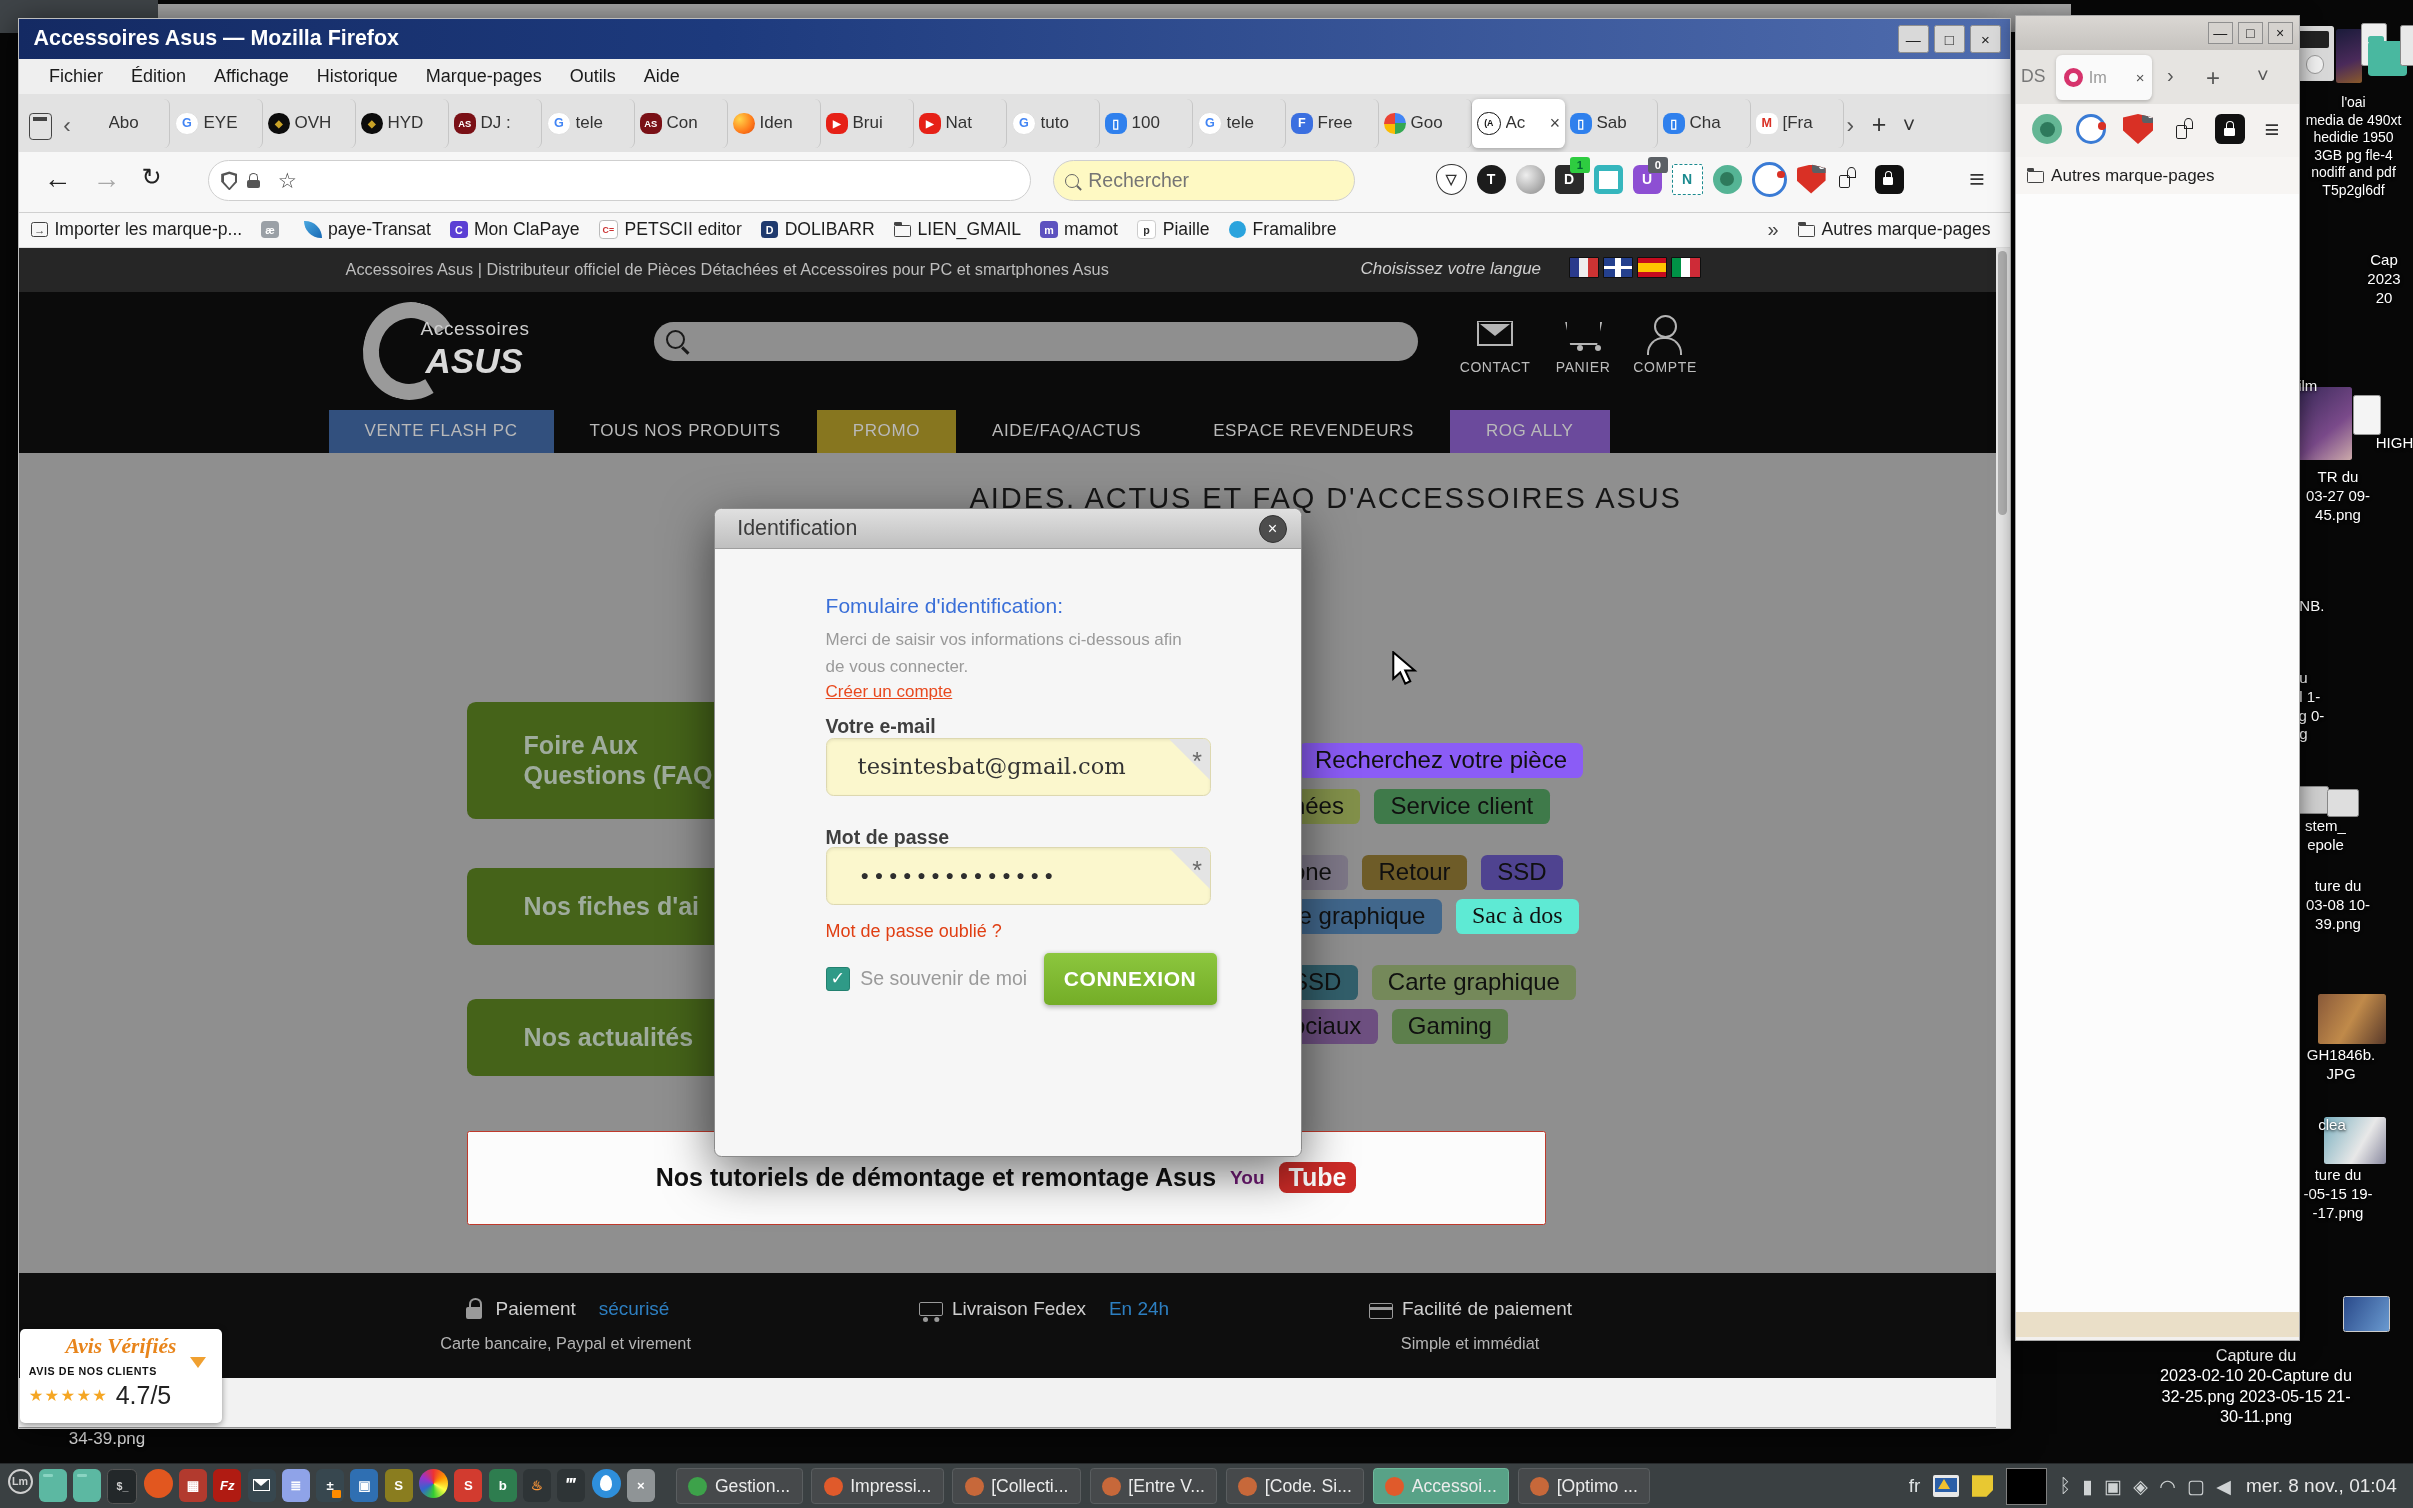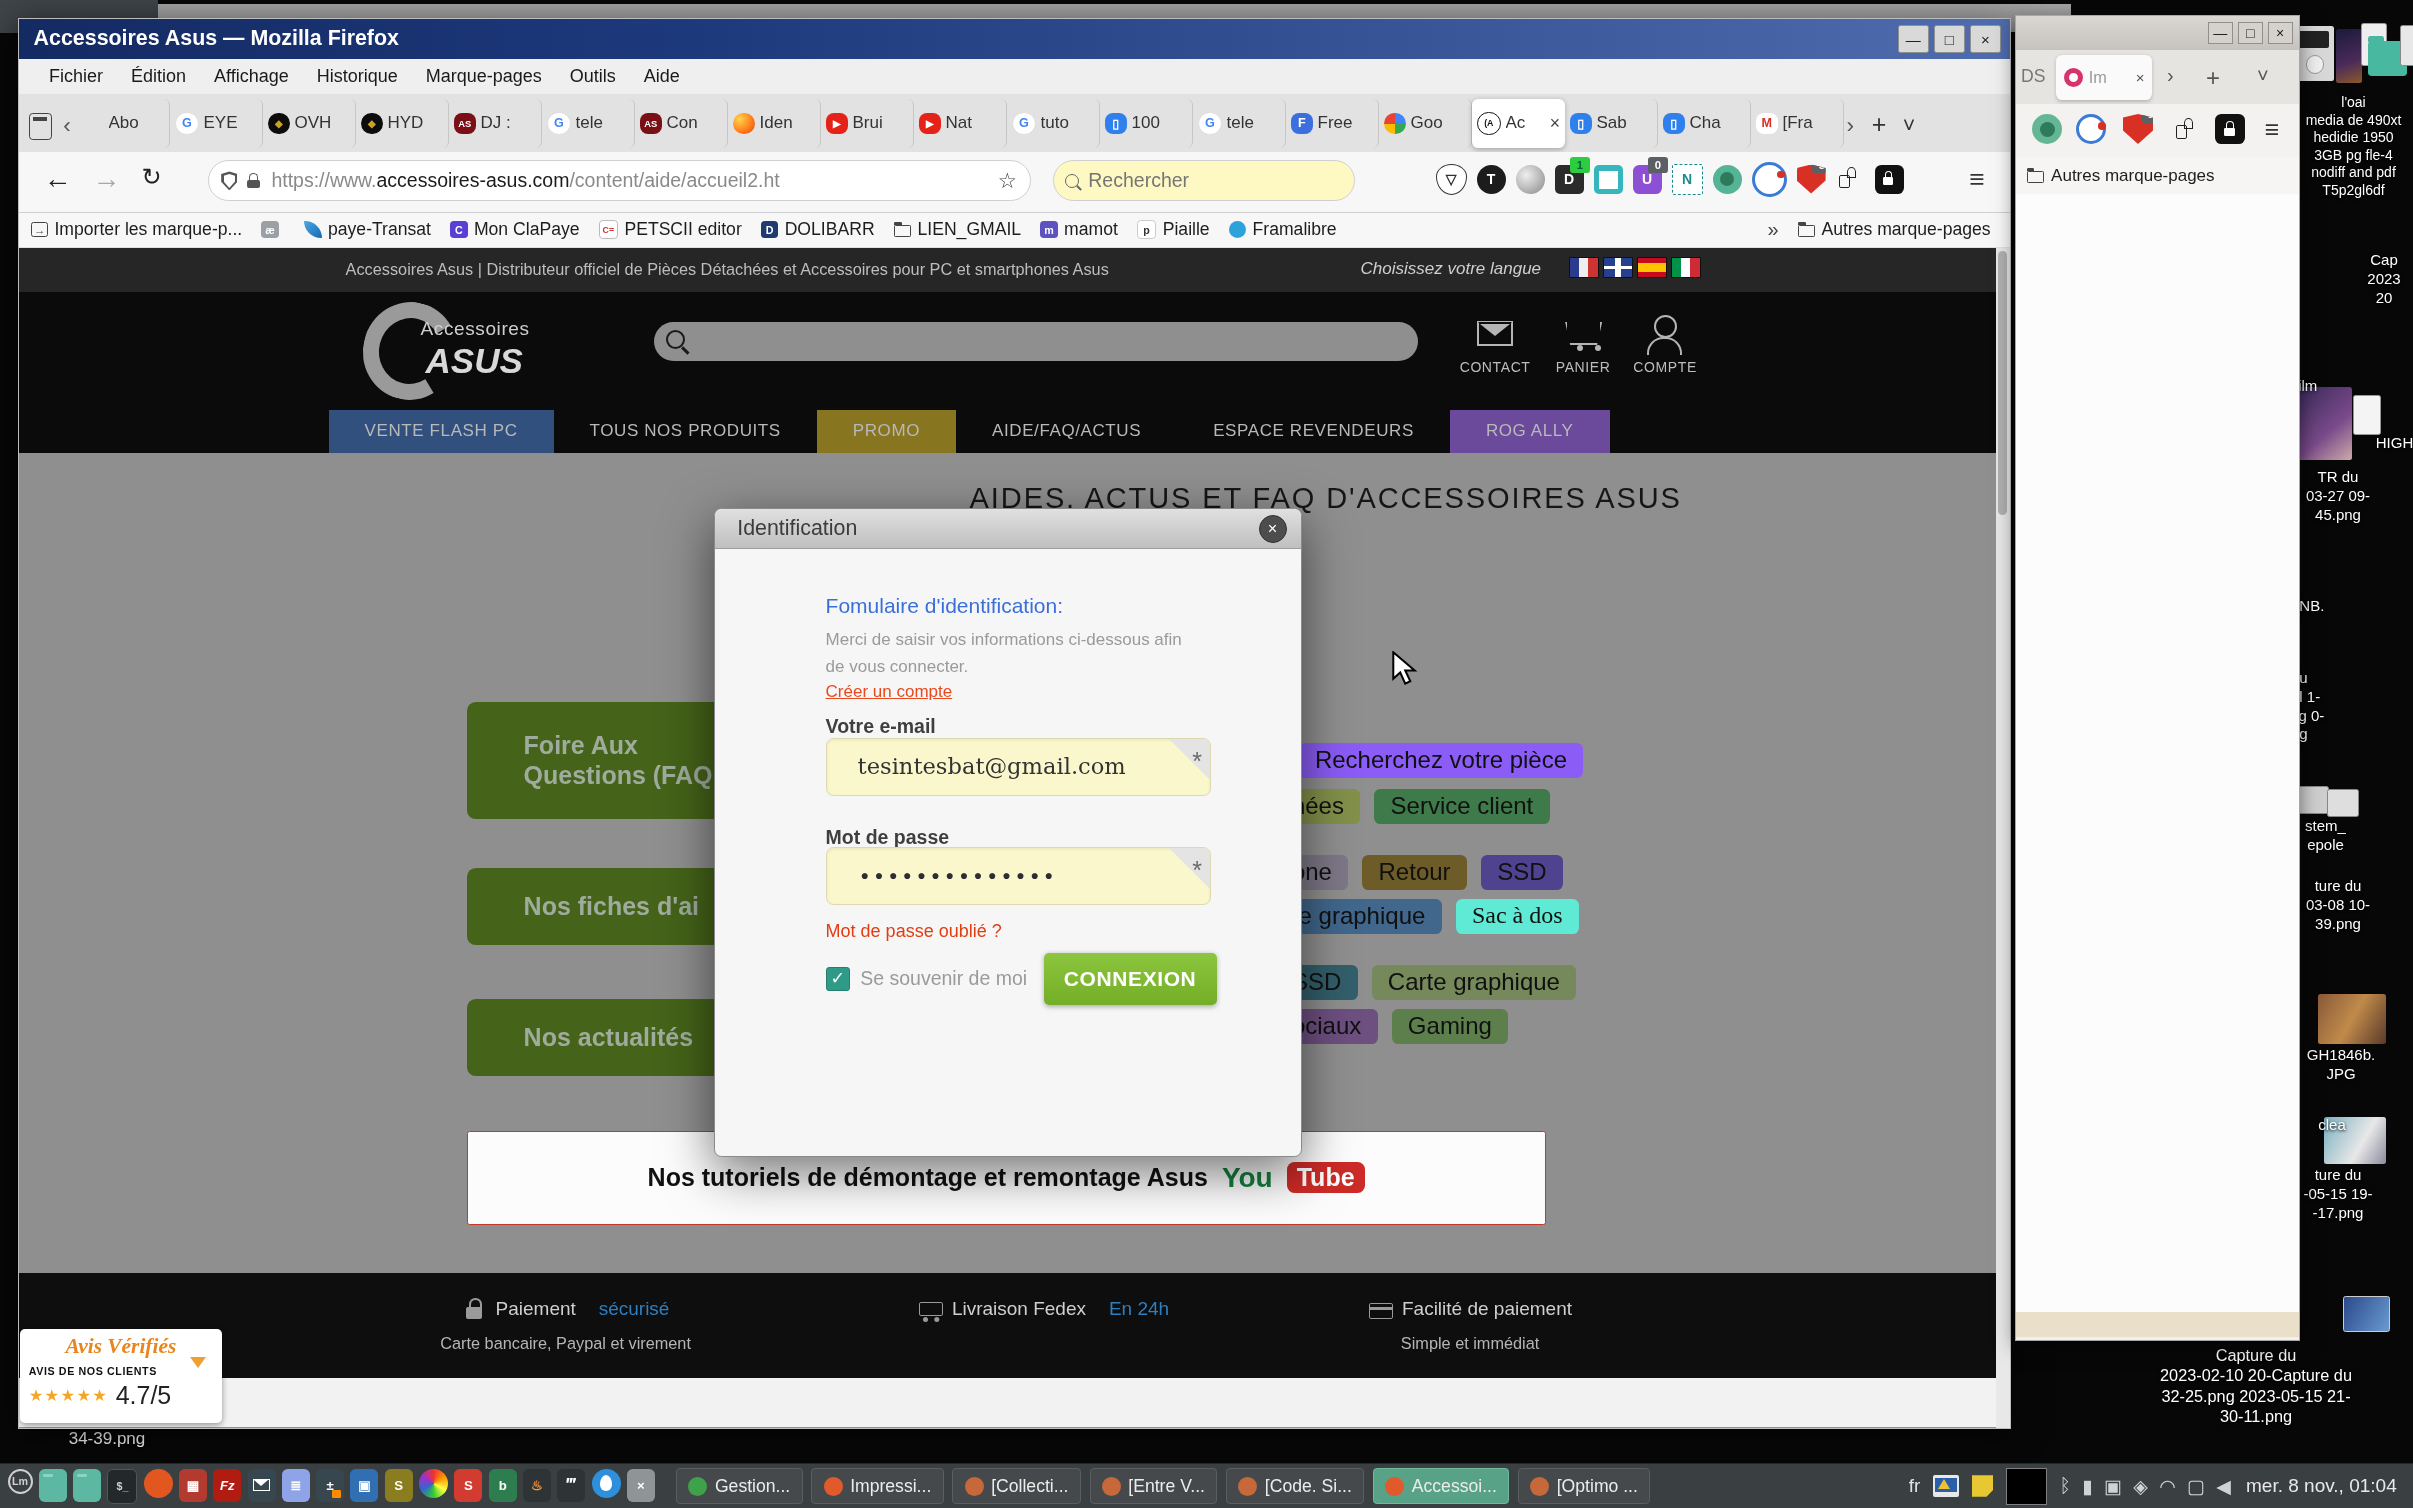--- a/index.html
+++ b/index.html
@@ -148,21 +148,21 @@
   .heading{position:absolute;left:951px;top:234px;font-size:29px;color:#161616;letter-spacing:1.9px;}
   .sideb{position:absolute;left:448px;width:270px;background:#456319;border-radius:8.8px;color:#9fac9d;
          font-weight:bold;font-size:25px;display:flex;align-items:center;padding-left:57px;box-sizing:border-box;line-height:1.2;}
   .sb1{top:454px;height:117px;} .sb2{top:620px;height:77px;} .sb3{top:751px;height:77px;}
   .tagrow{position:absolute;display:flex;gap:14px;left:1257px;}
   .tr1{top:495px;left:1280px;} .tr2{top:541px;} .tr3{top:607px;} .tr4{top:651px;} .tr5{top:717px;} .tr6{top:761px;}
   .tag{border-radius:6.3px;padding:3.8px 16.3px;font-size:24px;color:#101010;white-space:nowrap;}
   .tutorial{position:absolute;left:448px;top:883px;width:1077px;height:92px;background:#fcfcfc;
             border:1.9px solid #c0392b;border-radius:2.5px;display:flex;align-items:center;justify-content:center;gap:14px;}
   .tut-text{font-size:25px;font-weight:bold;color:#111;}
-  .yt-you{font-size:28px;font-weight:bold;color:#15803d;}
+  .yt-you{font-size:19px;font-weight:bold;color:#701a75;}
   .yt-tube{background:#cc2b27;color:#fff;font-size:25px;font-weight:bold;border-radius:7.5px;padding:1.3px 10px;}
   .pfoot{left:0;top:1025px;right:0;height:105px;background:#0e0e0e;}
   .fcol{position:absolute;top:24px;text-align:center;color:#cfcfcf;}
   .fc1{left:352px;width:390px;} .fc2{left:830px;width:390px;} .fc3{left:1307px;width:289px;}
   .ftitle{font-size:19px;display:flex;align-items:center;justify-content:center;gap:8.8px;}
   .faccent{color:#2d7fc1;}
   .fsub{font-size:16.3px;color:#b5b5b5;margin-top:10px;line-height:1.35;}
   .fico{display:inline-block;position:relative;width:25px;height:25px;}
   .ic-lock::before{content:"";position:absolute;left:3.8px;top:10px;width:16.3px;height:12.6px;background:#9a9a9a;border-radius:1.9px;}
   .ic-lock::after{content:"";position:absolute;left:7px;top:1.3px;width:8.8px;height:8.8px;border:2.5px solid #9a9a9a;border-bottom:none;border-radius:6.3px 6.3px 0 0;}
@@ -504,21 +504,20 @@
       <span class="tabdrop">˅</span>
     </div>
 
     <div class="abs navbar">
       <span class="nb-ic" style="left:25px;">←</span>
       <span class="nb-ic" style="left:74px;color:#a8a8a8;">→</span>
       <span class="nb-ic" style="left:123px;font-size:24px;">↻</span>
       <div class="urlbar">
         <span class="shield"></span>
         <span class="mini-lock"></span>
-        <span class="url"><span class="dim">https://www.</span><span class="dom">accessoires-asus.com</span><span class="dim">/content/aide/accueil2.ht</span></span>
         <span class="star">☆</span>
       </div>
       <div class="searchbox">
         <span class="mag"></span>
         <span class="searchph">Rechercher</span>
       </div>
       <div class="extrow">
 
       <span class="ext x-vsh">
           <span>▽</span>

